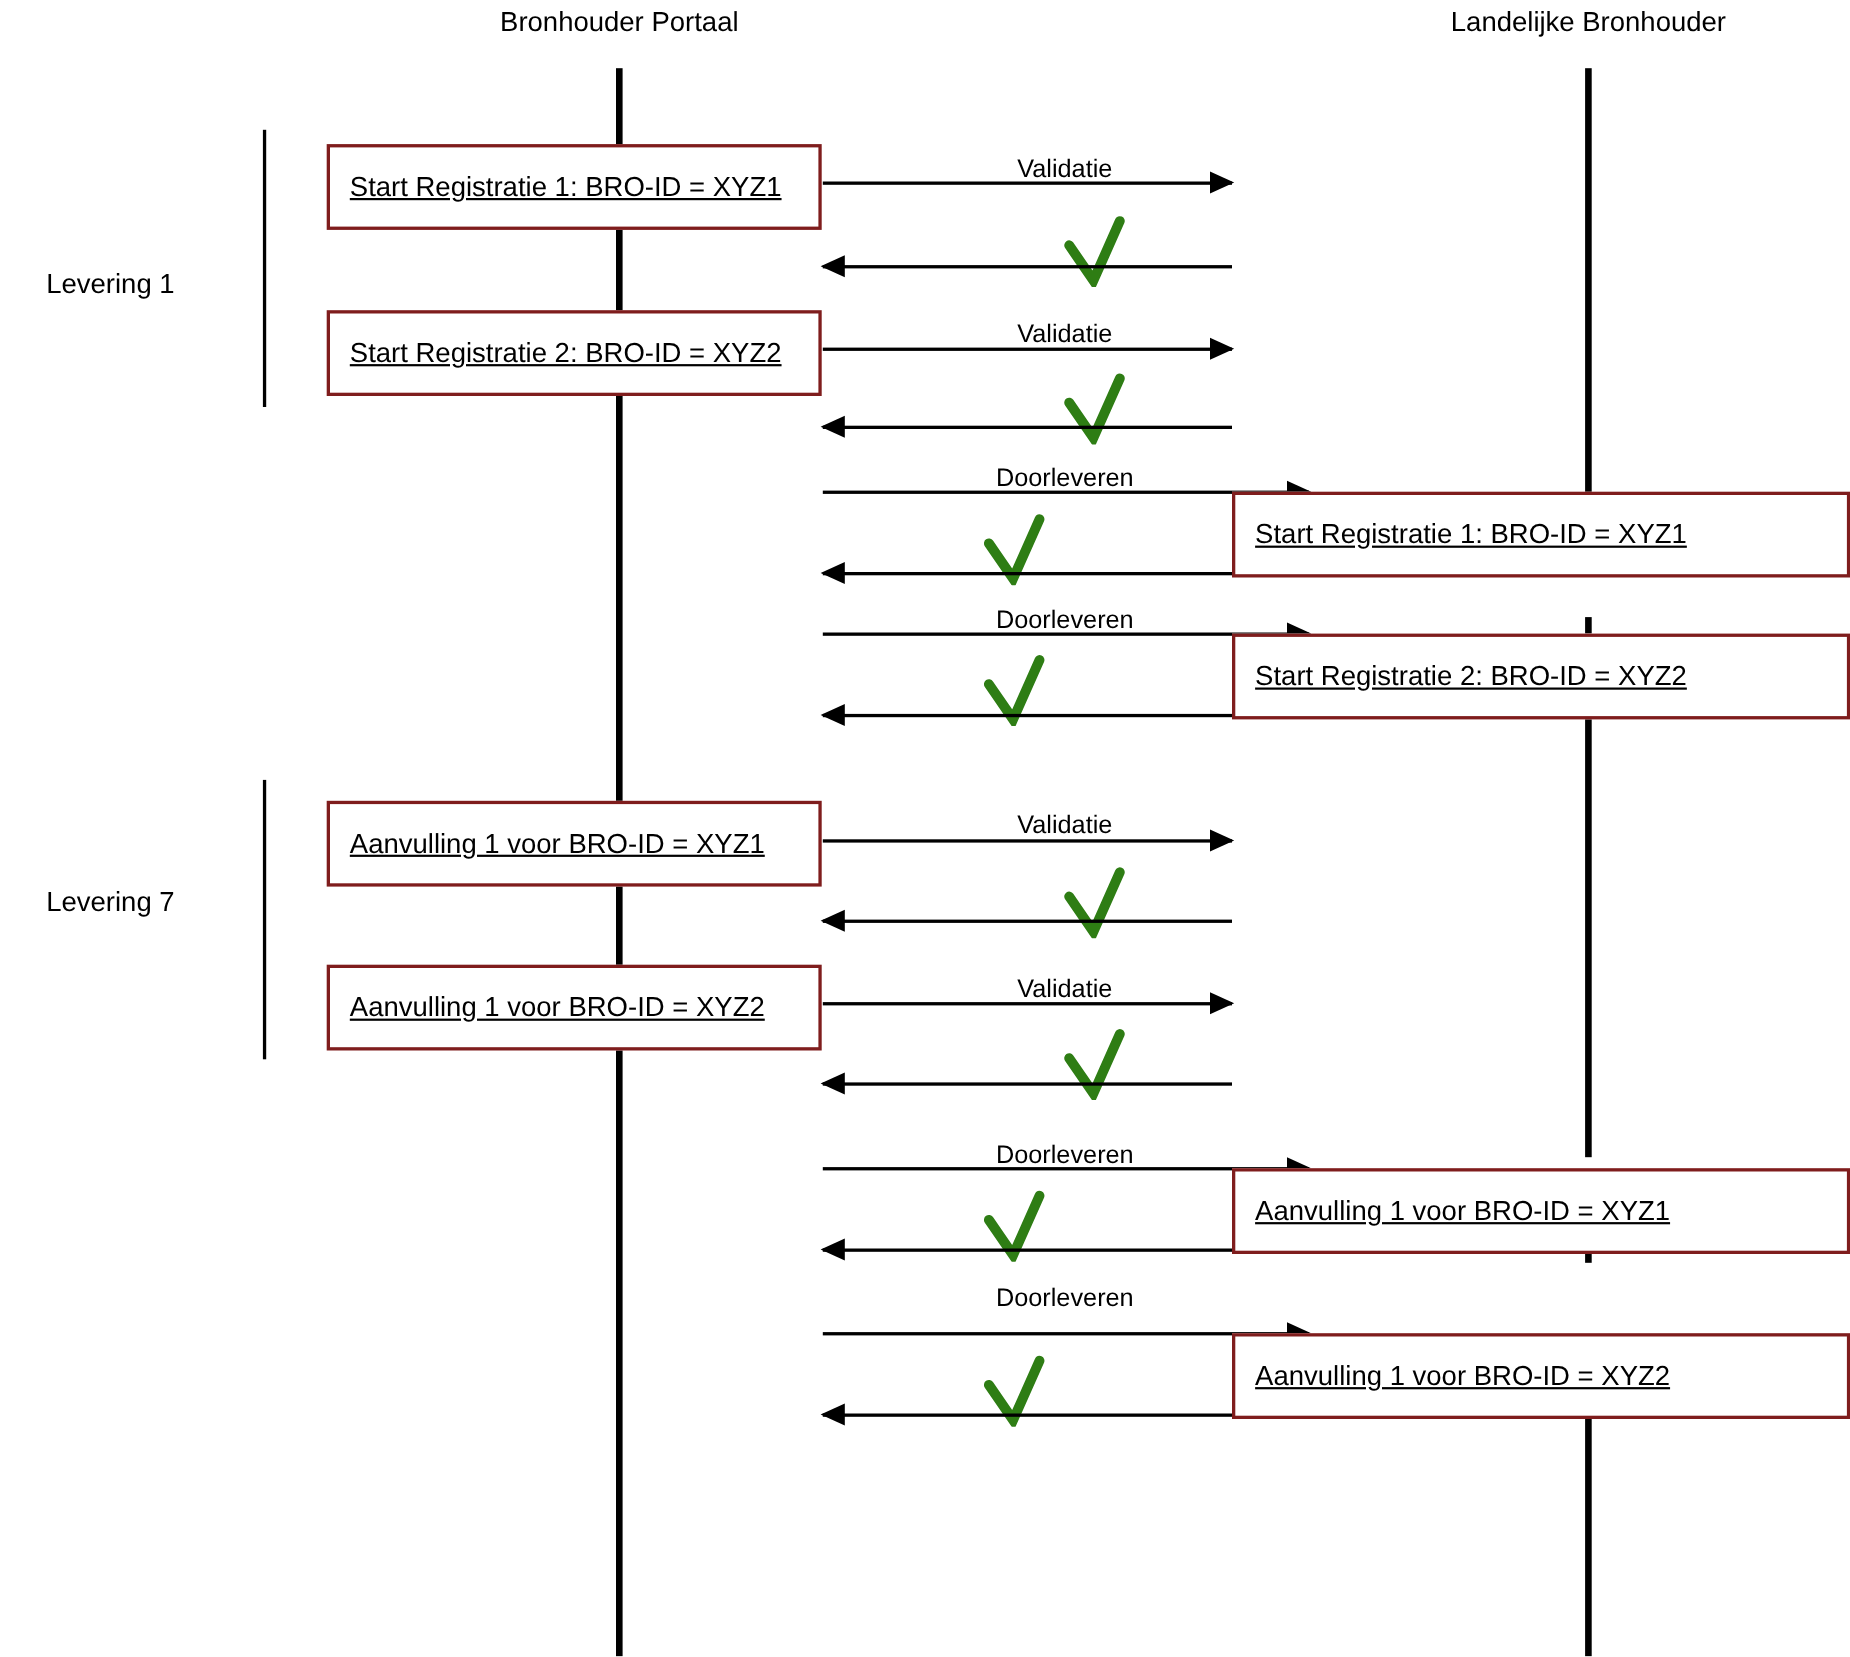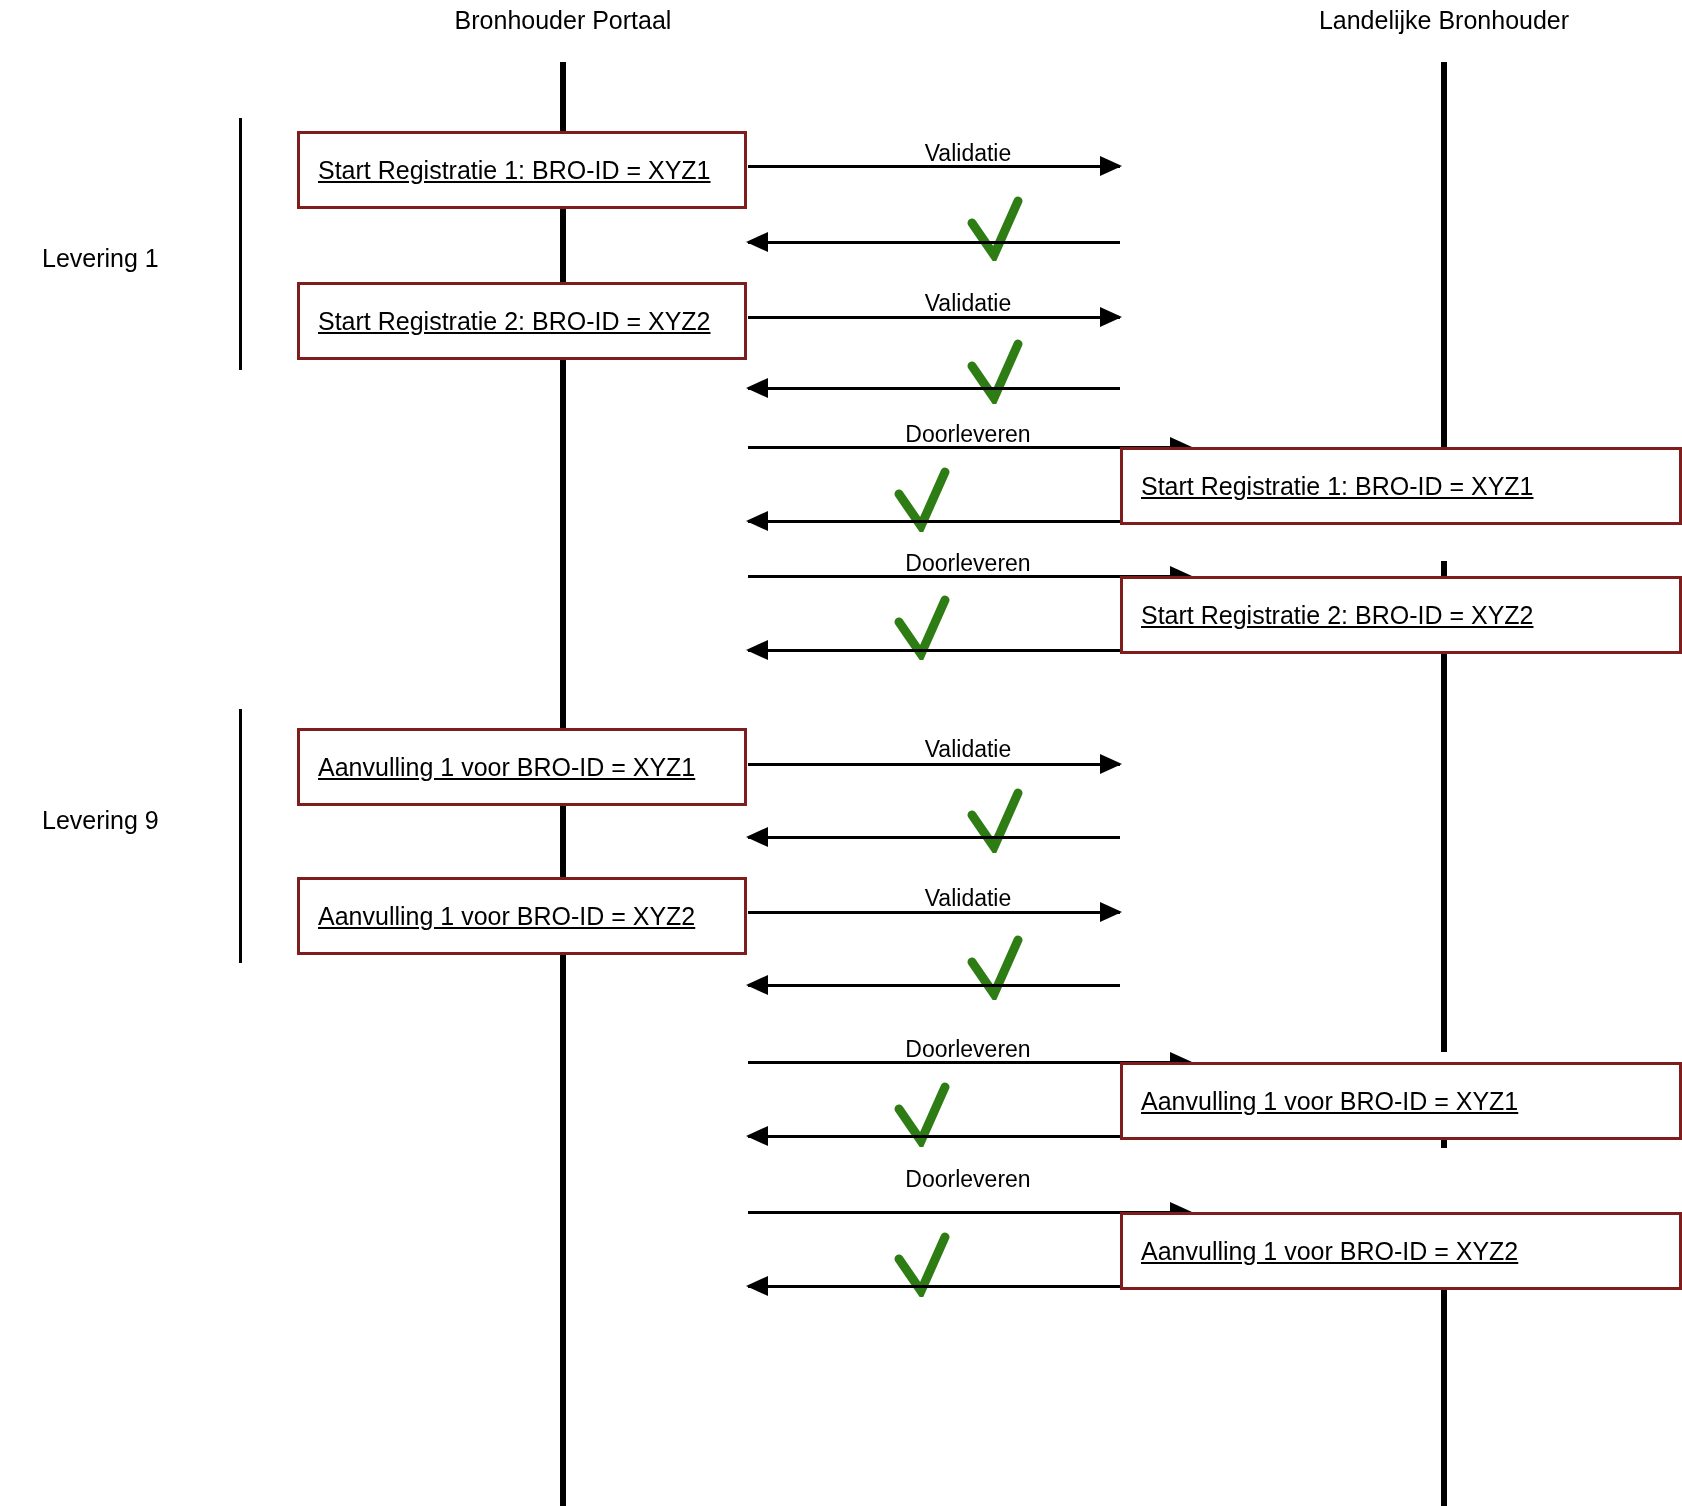--- a/index.html
+++ b/index.html
@@ -49,21 +49,21 @@
   <div class="lifeline" style="left:1441px;top:62px;height:418px;"></div>
   <div class="lifeline" style="left:1441px;top:561px;height:15px;"></div>
   <div class="lifeline" style="left:1441px;top:653px;height:399px;"></div>
   <div class="lifeline" style="left:1441px;top:1133px;height:15px;"></div>
   <div class="lifeline" style="left:1441px;top:1283px;height:223px;"></div>
 
   <div class="group-bracket" style="left:239px;top:118px;height:252px;"></div>
   <div class="group-label" style="left:42px;top:211px;margin-top:32px;">Levering 1</div>
 
   <div class="group-bracket" style="left:239px;top:709px;height:254px;"></div>
-  <div class="group-label" style="left:42px;top:805px;">Levering 9</div>
+  <div class="group-label" style="left:42px;top:805px;">Levering 7</div>
 
   <div class="msgbox" style="left:297px;top:131px;width:450px;height:78px;">
     <span class="txt">Start Registratie 1: BRO-ID = XYZ1</span>
   </div>
 
   <div class="msgbox" style="left:297px;top:282px;width:450px;height:78px;">
     <span class="txt">Start Registratie 2: BRO-ID = XYZ2</span>
   </div>
 
   <div class="arrow-label" style="left:748px;top:139px;width:440px;">Validatie</div>

